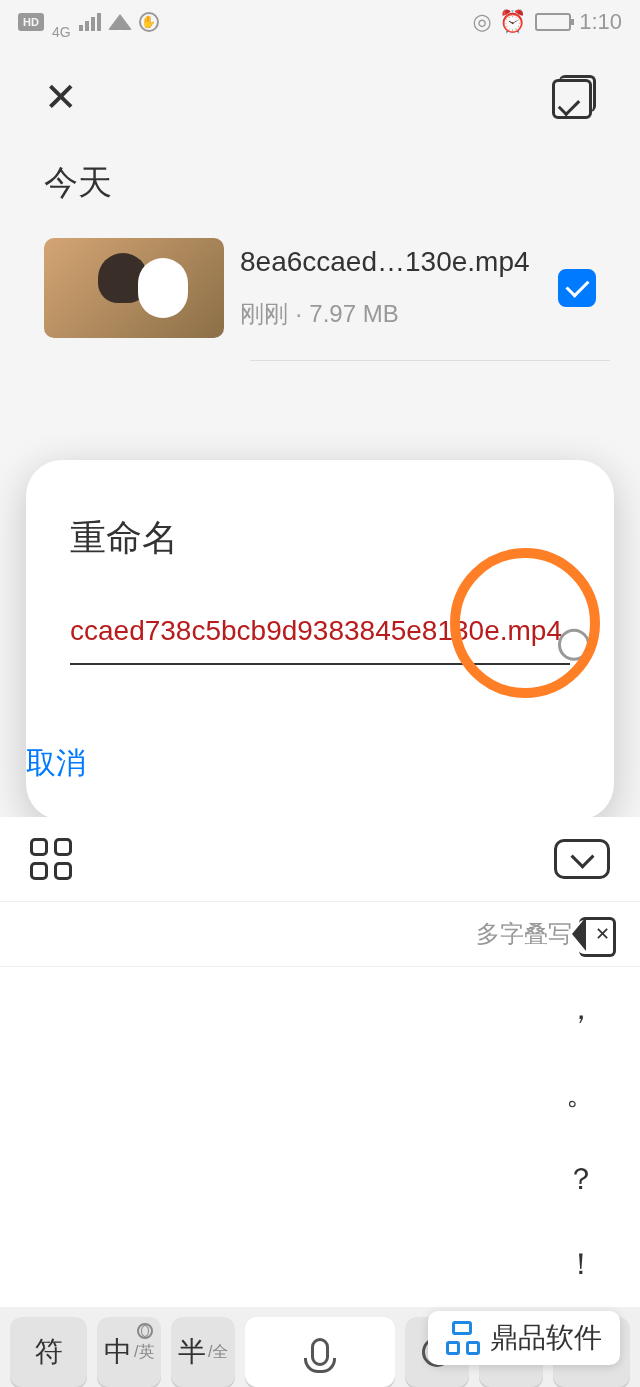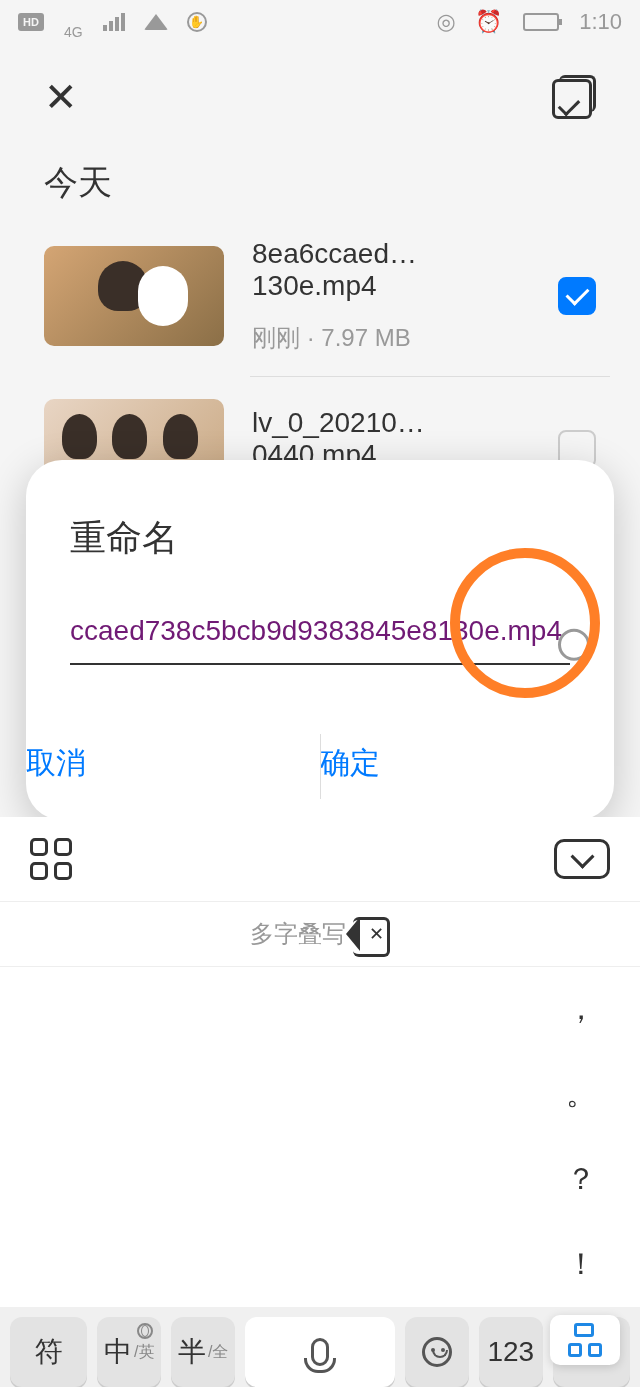--- a/index.html
+++ b/index.html
@@ -14,21 +14,21 @@
   .status-bar {
     height: 44px;
     display: flex;
     justify-content: space-between;
     align-items: center;
     padding: 0 18px;
     color: #999;
     font-size: 22px;
     background: #f5f5f5;
   }
-  .status-left, .status-right { display: flex; align-items: center; gap: 20px; }
+  .status-left, .status-right { display: flex; align-items: center; gap: 8px; }
   .sb-icon {
     width: 26px; height: 18px; background: #999; border-radius: 3px;
     display: inline-flex; align-items: center; justify-content: center;
     font-size: 11px; color: #f5f5f5; font-weight: bold;
   }
   .signal-bars { display: flex; align-items: flex-end; gap: 2px; }
   .signal-bars span { width: 4px; background: #999; }
   .signal-bars span:nth-child(1){height:6px}.signal-bars span:nth-child(2){height:10px}
   .signal-bars span:nth-child(3){height:14px}.signal-bars span:nth-child(4){height:18px}
   .wifi-icon { width: 22px; height: 16px; position: relative; }
@@ -58,21 +58,21 @@
   .select-all-box::after { width:34px;height:34px;top:0;right:0;
     border-bottom:none;border-left:none;}
   .select-all-box .check {
     position:absolute;bottom:8px;left:7px;width:20px;height:12px;
     border-left:3px solid #333;border-bottom:3px solid #333;
     transform:rotate(-45deg);
   }
 
   .section-header { padding: 10px 44px 20px; font-size: 34px; color: #333; }
   .file-list { padding: 0 30px; }
-  .file-item { display: flex; align-items: center; gap: 28px; padding: 12px 14px; position: relative; }
+  .file-item { display: flex; align-items: center; gap: 16px; padding: 12px 14px; position: relative; }
   .divider { height:1px; background:#ddd; margin: 10px 0 10px 220px; }
   .thumb {
     width: 180px; height: 100px; border-radius: 10px;
     background: linear-gradient(135deg,#d4a574,#8b6f47); flex-shrink:0;
     position:relative; overflow:hidden;
   }
   .thumb.second { background: linear-gradient(135deg,#e8d5c4,#c9a882); }
   .thumb-person {
     position:absolute; left:30%; top:15%; width:50px; height:50px;
     background:#3a2f28; border-radius:50% 50% 40% 40%;
@@ -104,21 +104,21 @@
   .dialog {
     position:absolute; left:26px; right:26px; top:460px;
     background:#fff; border-radius:36px; padding: 40px 0 0;
     box-shadow: 0 10px 40px rgba(0,0,0,0.2);
   }
   .dialog-title { font-size: 36px; color:#333; padding: 14px 44px 36px; font-weight:500;}
   .dialog-input-wrap { padding: 0 44px; position:relative; }
   .dialog-input {
     width: 100%; border:none; border-bottom:2px solid #333;
     font-size: 28px; padding: 16px 0; outline:none;
-    color:#701a75;
+    color:#b91c1c;
   }
   .text-cursor {
     position:absolute; width:32px;height:32px; border:3px solid #999;
     border-radius:50%; background:#fff;
     right:24px; top:50%; transform:translate(0,-10%);
   }
   .dialog-actions { display:flex; margin-top:48px; }
   .dialog-btn {
     flex:1; text-align:left; padding:30px 0 36px; font-size:30px;
     color:#007aff; position:relative;
@@ -145,21 +145,21 @@
   .kb-grid-icon span { width:18px;height:18px;border:3px solid #333;border-radius:5px;}
   .kb-collapse {
     width:56px;height:40px;border:3px solid #333;border-radius:10px;
     display:flex;align-items:center;justify-content:center;
   }
   .kb-collapse::after {
     content:"";width:14px;height:14px;border-right:3px solid #333;
     border-bottom:3px solid #333;transform:rotate(45deg) translate(-2px,-2px);
   }
   .kb-hint-row {
-    height:66px; display:flex; align-items:center; justify-content:center;
+    height:66px; display:flex; align-items:center; justify-content:flex-end;
     padding:0 24px; border-top:1px solid #eee; border-bottom:1px solid #eee;
     font-size:24px; color:#999;
   }
   .backspace-icon {
     width:44px;height:34px; position:relative;
   }
   .backspace-icon::before {
     content:""; position:absolute; right:0; width:34px; height:34px;
     border:3px solid #333; border-radius:6px; border-left:none;
   }
@@ -285,43 +285,30 @@
       <div class="thumb-person"></div>
         <div class="thumb-white"></div>
     </div>
     <div class="file-info">
       <div class="file-name">8ea6ccaed…130e.mp4</div>
       <div class="file-meta">刚刚 · 7.97 MB</div>
     </div>
     <div class="checkbox checked"></div>
   </div>
   <div class="divider"></div>
-  <div class="file-item">
-    <div class="thumb second">
-      <div class="thumb-person"></div>
-        <div class="thumb-person p2"></div>
-        <div class="thumb-person p3"></div>
-    </div>
-    <div class="file-info">
-      <div class="file-name">lv_0_20210…0440.mp4</div>
-      <div class="file-meta"></div>
-    </div>
-    <div class="checkbox"></div>
-  </div>
 </div>
 
 <div class="dialog">
   <div class="dialog-title">重命名</div>
   <div class="dialog-input-wrap">
     <input class="dialog-input" type="text" value="ccaed738c5bcb9d9383845e8130e.mp4" style="">
     <div class="text-cursor"></div>
   </div>
   <div class="dialog-actions">
     <div class="dialog-btn">取消</div>
-    <div class="dialog-btn">确定</div>
   </div>
 </div>
 
 <div class="highlight-circle"></div>
 
 <div class="kb-area">
   <div class="kb-toolbar">
     <div class="kb-grid-icon">
       <span></span>
         <span></span>
@@ -363,13 +350,14 @@
     <div class="kb-key sym">换行</div>
   </div>
 </div>
 
 <div class="watermark-badge">
   <div class="wm-icon">
     <div class="sq1"></div>
       <div class="sq2"></div>
       <div class="sq3"></div>
   </div>
+  <span>鼎品软件</span>
 </div>
 
 </body></html>

